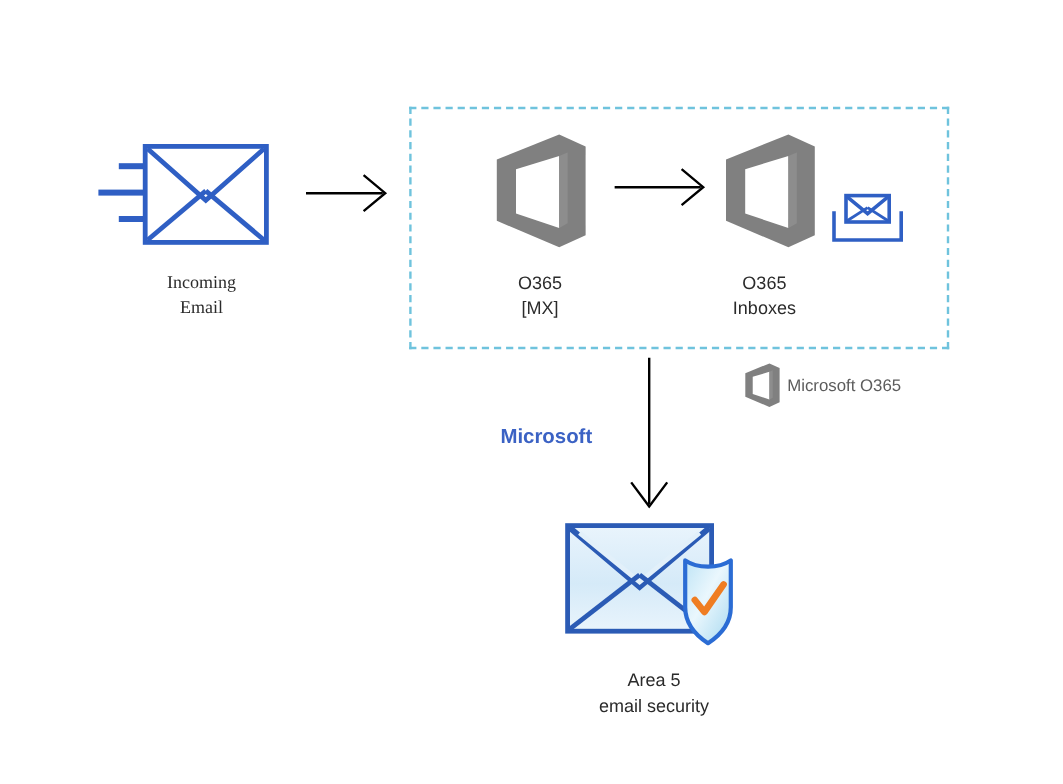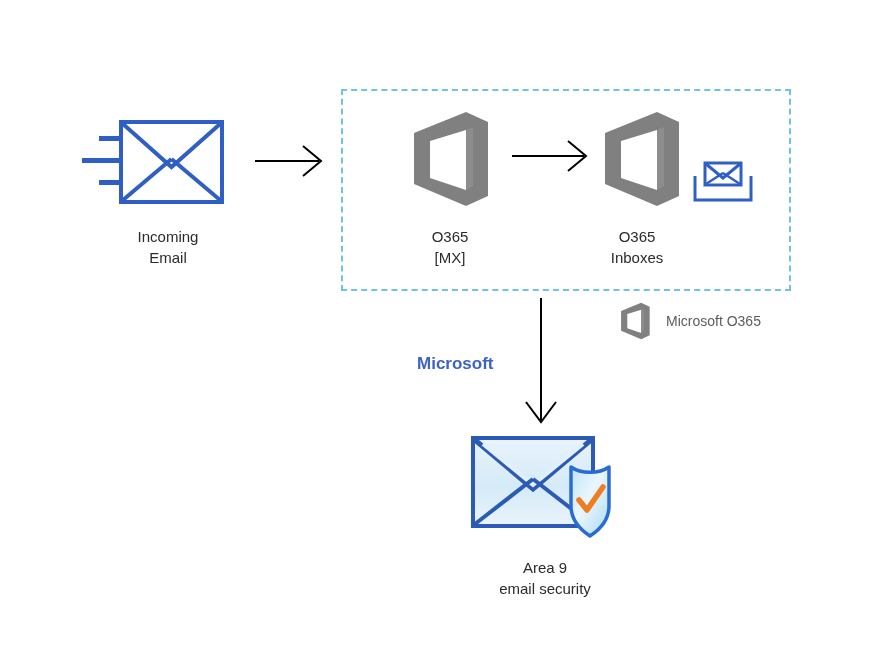--- a/index.html
+++ b/index.html
@@ -40,39 +40,39 @@
     position: absolute;
     left: 341px;
     top: 89px;
     width: 450px;
     height: 202px;
     border: 2px dashed #6fc3dd;
     box-sizing: border-box;
   }
   
   #incoming-email-node { left: 76px; top: 118px; width: 150px; height: 92px; }
-  #incoming-email-caption { left: 92px; top: 226px; width: 152px; }
+  #incoming-email-caption { left: 92px; top: 226px; width: 152px; font-family: Liberation Serif, serif; }
   
   #arrow-incoming-to-o365 { left: 255px; top: 141px; width: 70px; height: 40px; }
   #arrow-mx-to-inboxes { left: 512px; top: 136px; width: 80px; height: 40px; }
   #arrow-journaling { left: 518px; top: 298px; width: 46px; height: 126px; }
   
   #o365-mx-node { left: 406px; top: 110px; width: 88px; height: 98px; }
   #o365-mx-caption { left: 385px; top: 226px; width: 130px; }
   #o365-inbox-node { left: 597px; top: 110px; width: 88px; height: 98px; }
   #o365-inbox-caption { left: 572px; top: 226px; width: 130px; }
   #inbox-tray-node { left: 692px; top: 160px; width: 62px; height: 44px; }
   
   #legend-o365 {
     position: absolute;
     left: 618px;
     top: 302px;
     display: flex;
     align-items: center;
-    gap: 14px;
+    gap: 4px;
   }
   #legend-o365 .legend-label {
     font-size: 14px;
     color: #5c5c5c;
     white-space: nowrap;
     font-family: "Liberation Sans", sans-serif;
   }
   
   #journaling-label {
     position: absolute;
@@ -206,16 +206,16 @@
       <path d="M102 35
                C 112 42, 130 42, 140 35
                L140 74
                C 140 92, 124 102, 121 104
                C 118 102, 102 92, 102 74
                Z" fill="url(#shieldGrad)" stroke="#2b6cd4" stroke-width="3.5" stroke-linejoin="round"></path>
 
       <polyline points="110,68 118,78 134,55" fill="none" stroke="#ef7d22" stroke-width="5.5" stroke-linecap="round" stroke-linejoin="round"></polyline>
     </svg>
   </div>
-  <div class="caption" id="area1-caption">Area 9
+  <div class="caption" id="area1-caption">Area 5
 email security</div>
 
 </div>
 
 </body></html>

